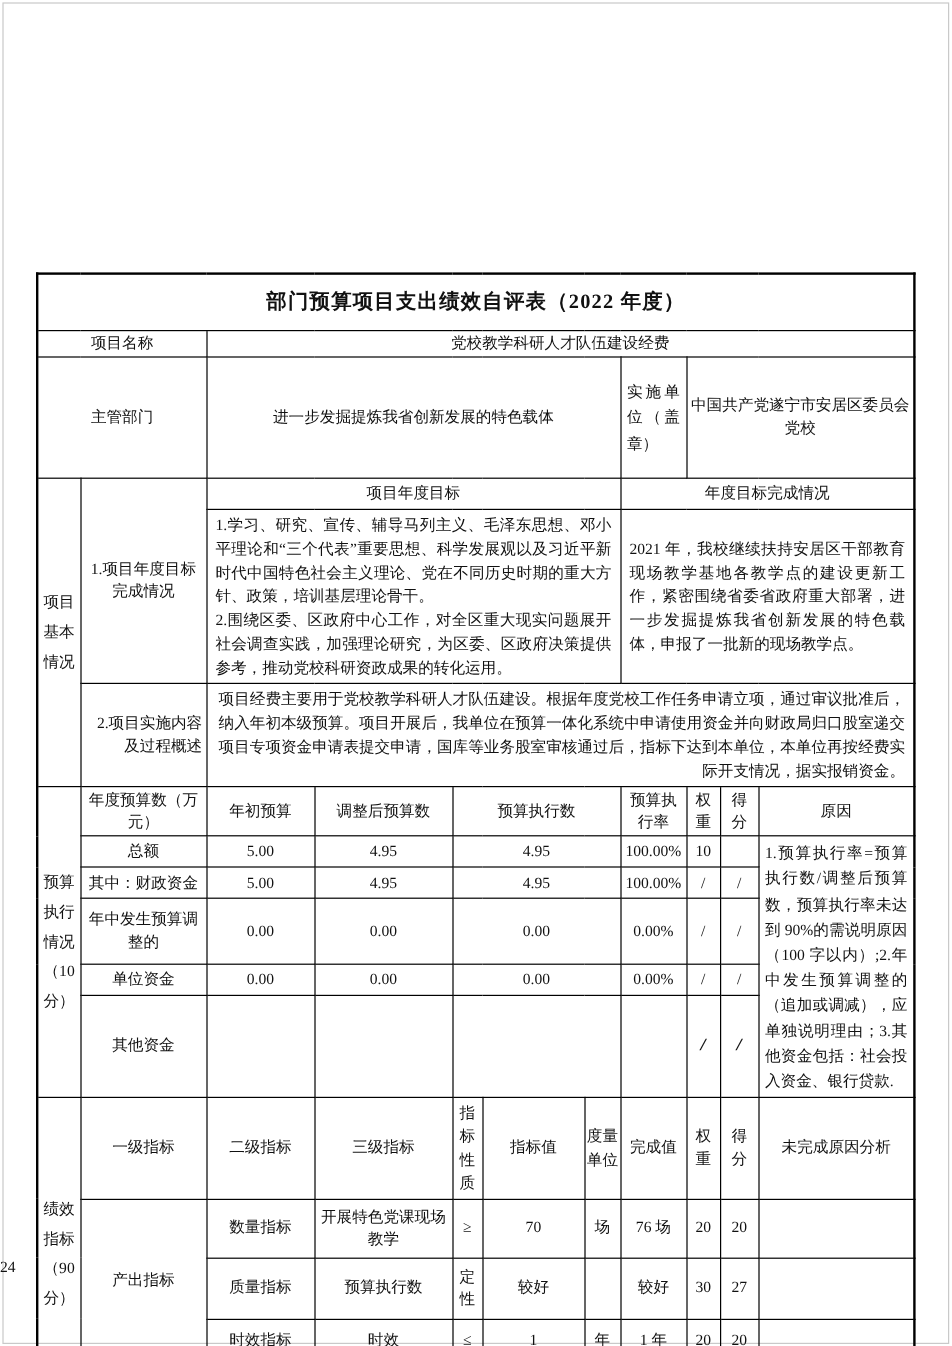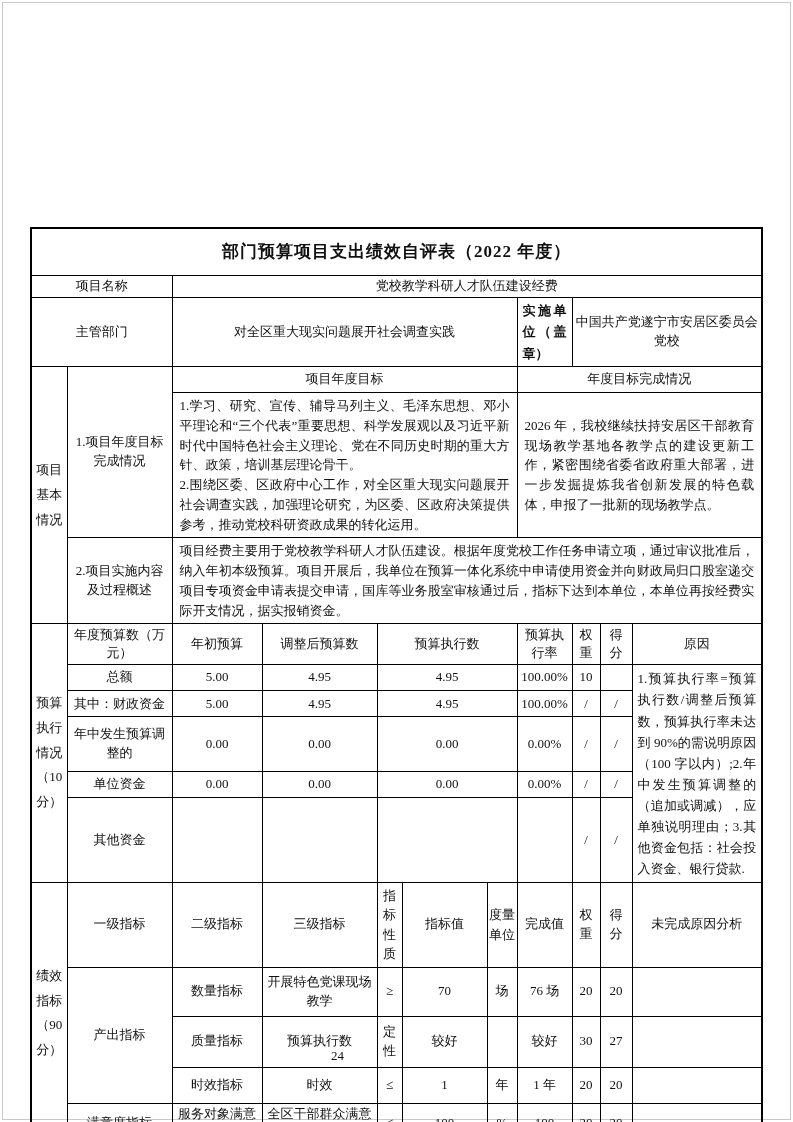--- a/index.html
+++ b/index.html
@@ -26,39 +26,39 @@
   td.vlabel{line-height:1.9;padding:2px 2px;}
   td.vhead{line-height:1.5;padding:2px 1px;}
   td.longtext{
     text-align:justify;vertical-align:top;padding:3px 7px;
     line-height:1.52;white-space:pre-wrap;
   }
   td.longtext.vmid{vertical-align:middle;}
   td.reason{
     text-align:justify;vertical-align:top;padding:3px 5px;line-height:1.62;
   }
-  td.stamp{text-align:justify;padding:2px 5px;line-height:1.65;font-weight:bold;}
+  td.stamp{text-align:justify;padding:18px 5px;line-height:1.65;}
   
   tr.r-title td{height:34px;}
   tr.r-name td{height:17px;}
   tr.r-dept td{height:61px;}
   tr.r-goalhead td{height:23px;margin-top:22px;}
   tr.r-goal td{height:136px;}
-  tr.r-process td{height:68px;}
+  tr.r-process td{height:68px;text-align:right;}
   tr.r-bhead td{height:38px;}
   tr.r-b1 td,tr.r-b2 td,tr.r-b4 td{height:18px;margin-left:28px;}
   tr.r-b3 td{height:43px;}
-  tr.r-b5 td{height:68px;}
+  tr.r-b5 td{height:68px;font-family:Liberation Mono, monospace;}
   tr.r-phead td{height:80px;}
   tr.r-p1 td{height:46px;}
   tr.r-p2 td{height:48px;}
   tr.r-p3 td{height:33px;}
   tr.r-p4 td{height:35px;}
   .page-num{
-    position:absolute;left:0;top:1048px;width:675px;text-align:center;
+    position:absolute;left:0;top:1048px;width:675px;text-align:left;
     font-size:13px;
   }
 </style>
 </head>
 <body>
 
 <div class="page-edge"></div>
 
 <div class="sheet">
 <table class="main">
@@ -81,35 +81,35 @@
     <td class="title-cell" colspan="11">部门预算项目支出绩效自评表（2022 年度）</td>
   </tr>
 
   <tr class="r-name">
     <td colspan="2">项目名称</td>
     <td colspan="9">党校教学科研人才队伍建设经费</td>
   </tr>
 
   <tr class="r-dept">
     <td colspan="2">主管部门</td>
-    <td colspan="5">对全区重大现实问题展开社会调查实践</td>
+    <td colspan="5">进一步发掘提炼我省创新发展的特色载体</td>
     <td class="stamp">实施单位（盖章）</td>
     <td colspan="3">中国共产党遂宁市安居区委员会党校</td>
   </tr>
 
   <tr class="r-goalhead">
     <td class="vlabel" rowspan="3">项目基本情况</td>
     <td rowspan="2">1.项目年度目标完成情况</td>
     <td colspan="5">项目年度目标</td>
     <td colspan="4">年度目标完成情况</td>
   </tr>
   <tr class="r-goal">
     <td class="longtext" colspan="5">1.学习、研究、宣传、辅导马列主义、毛泽东思想、邓小平理论和“三个代表”重要思想、科学发展观以及习近平新时代中国特色社会主义理论、党在不同历史时期的重大方针、政策，培训基层理论骨干。
 2.围绕区委、区政府中心工作，对全区重大现实问题展开社会调查实践，加强理论研究，为区委、区政府决策提供参考，推动党校科研资政成果的转化运用。</td>
-    <td class="longtext vmid" colspan="4">2026 年，我校继续扶持安居区干部教育现场教学基地各教学点的建设更新工作，紧密围绕省委省政府重大部署，进一步发掘提炼我省创新发展的特色载体，申报了一批新的现场教学点。</td>
+    <td class="longtext vmid" colspan="4">2021 年，我校继续扶持安居区干部教育现场教学基地各教学点的建设更新工作，紧密围绕省委省政府重大部署，进一步发掘提炼我省创新发展的特色载体，申报了一批新的现场教学点。</td>
   </tr>
   <tr class="r-process">
     <td>2.项目实施内容及过程概述</td>
     <td class="longtext vmid" colspan="9">项目经费主要用于党校教学科研人才队伍建设。根据年度党校工作任务申请立项，通过审议批准后，纳入年初本级预算。项目开展后，我单位在预算一体化系统中申请使用资金并向财政局归口股室递交项目专项资金申请表提交申请，国库等业务股室审核通过后，指标下达到本单位，本单位再按经费实际开支情况，据实报销资金。</td>
   </tr>
 
   <tr class="r-bhead">
     <td class="vlabel" rowspan="6">预算执行情况（10分）</td>
     <td>年度预算数（万元）</td>
     <td>年初预算</td>

